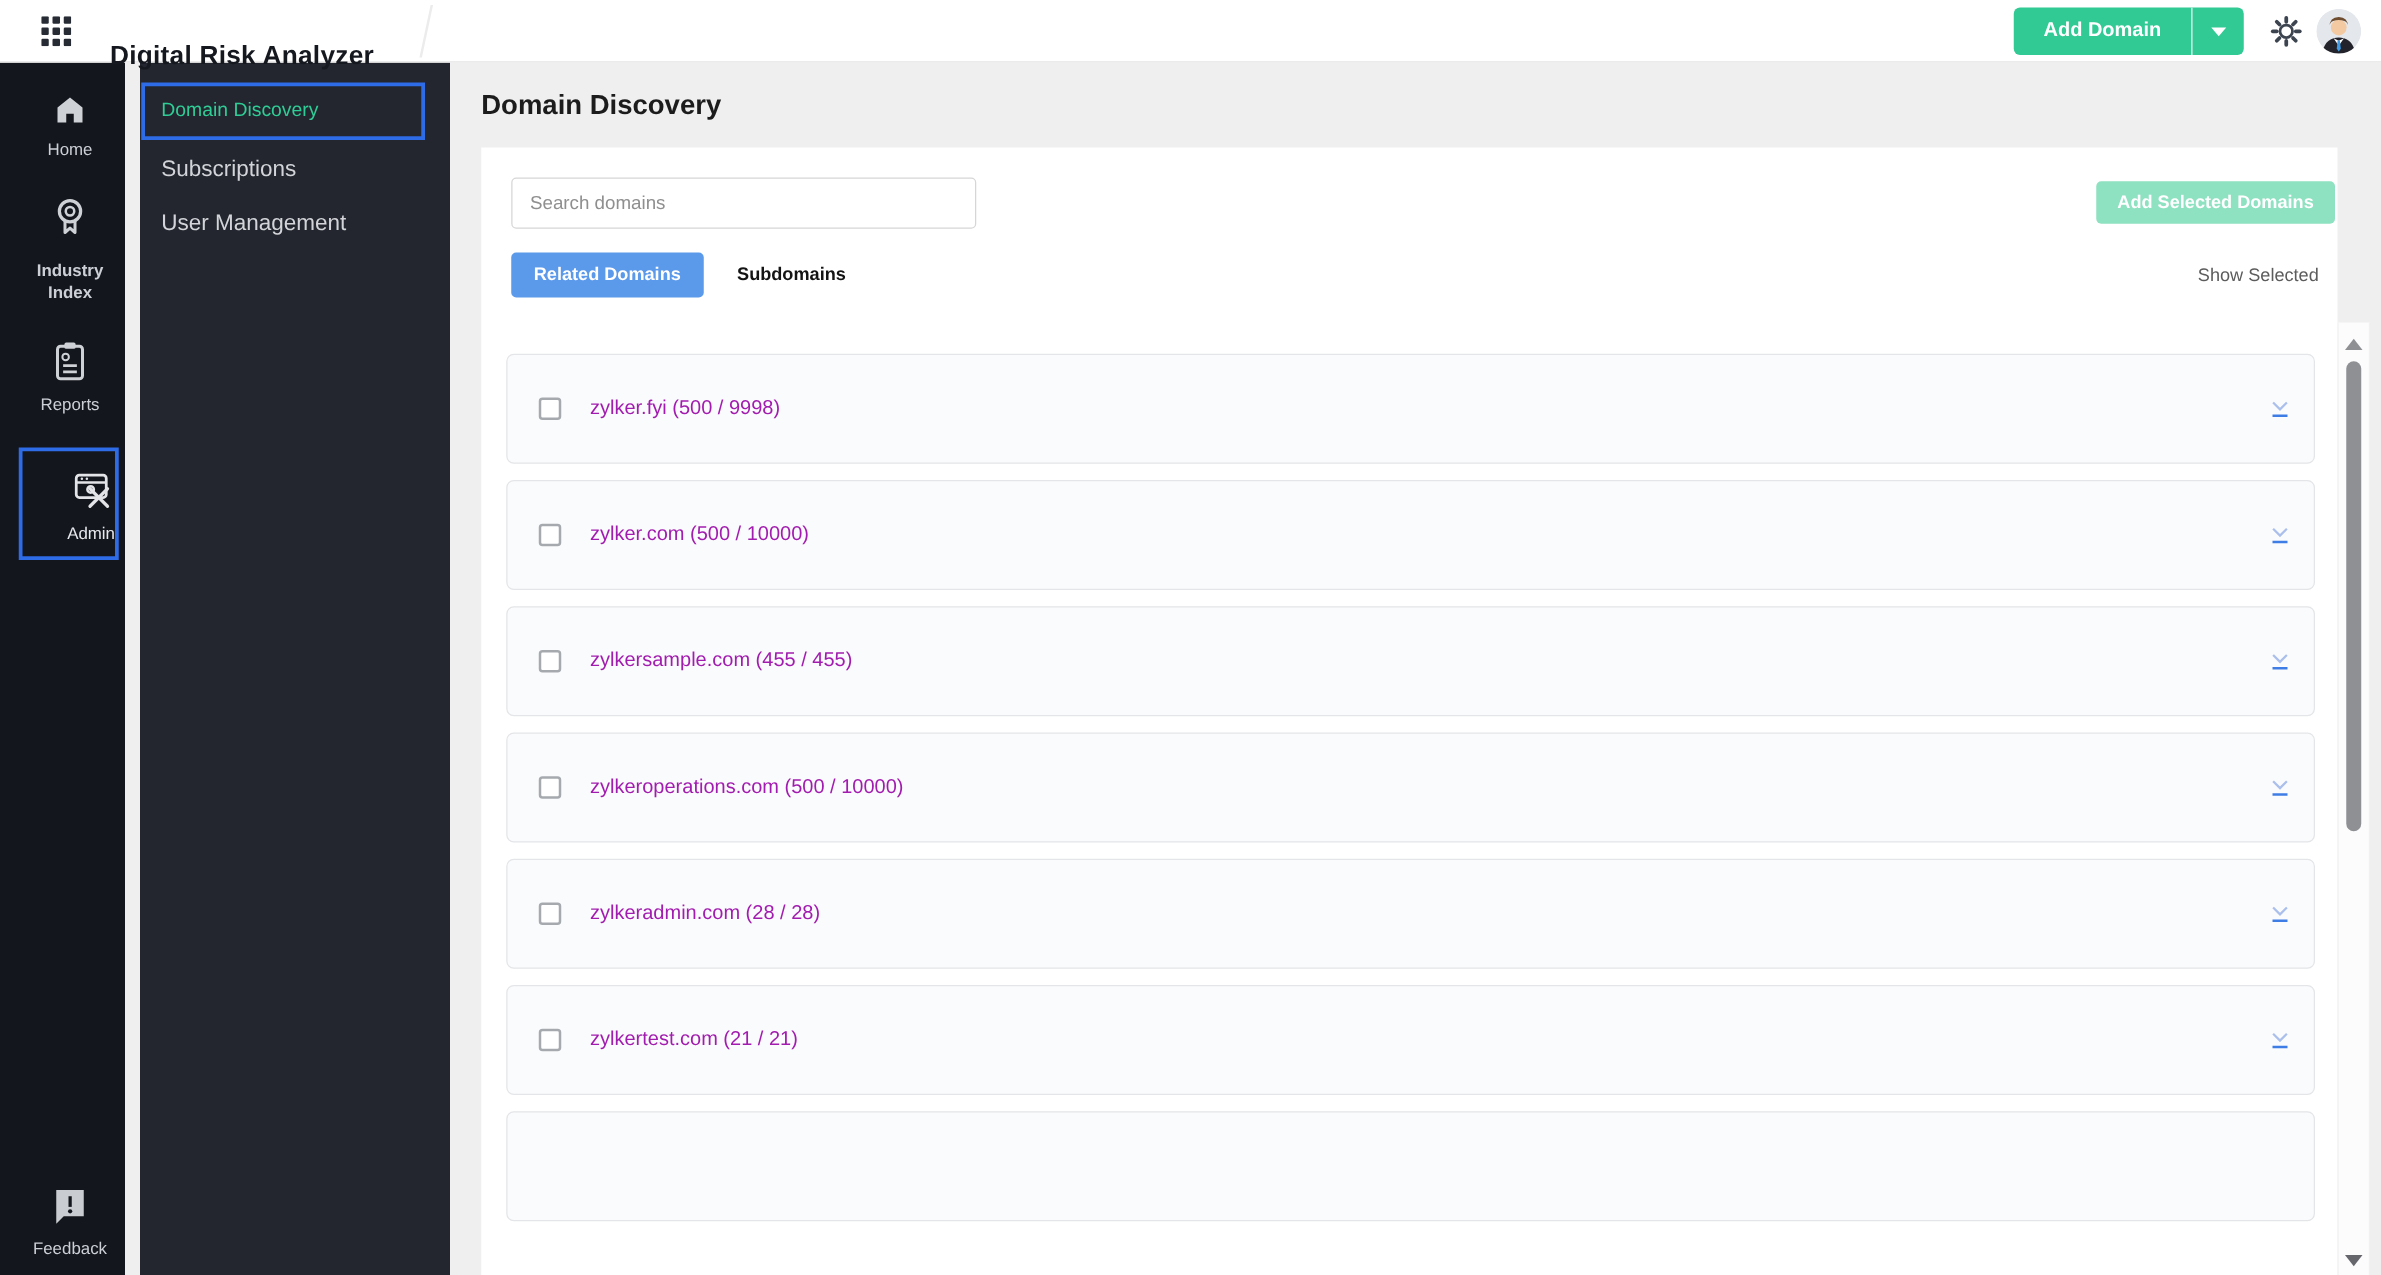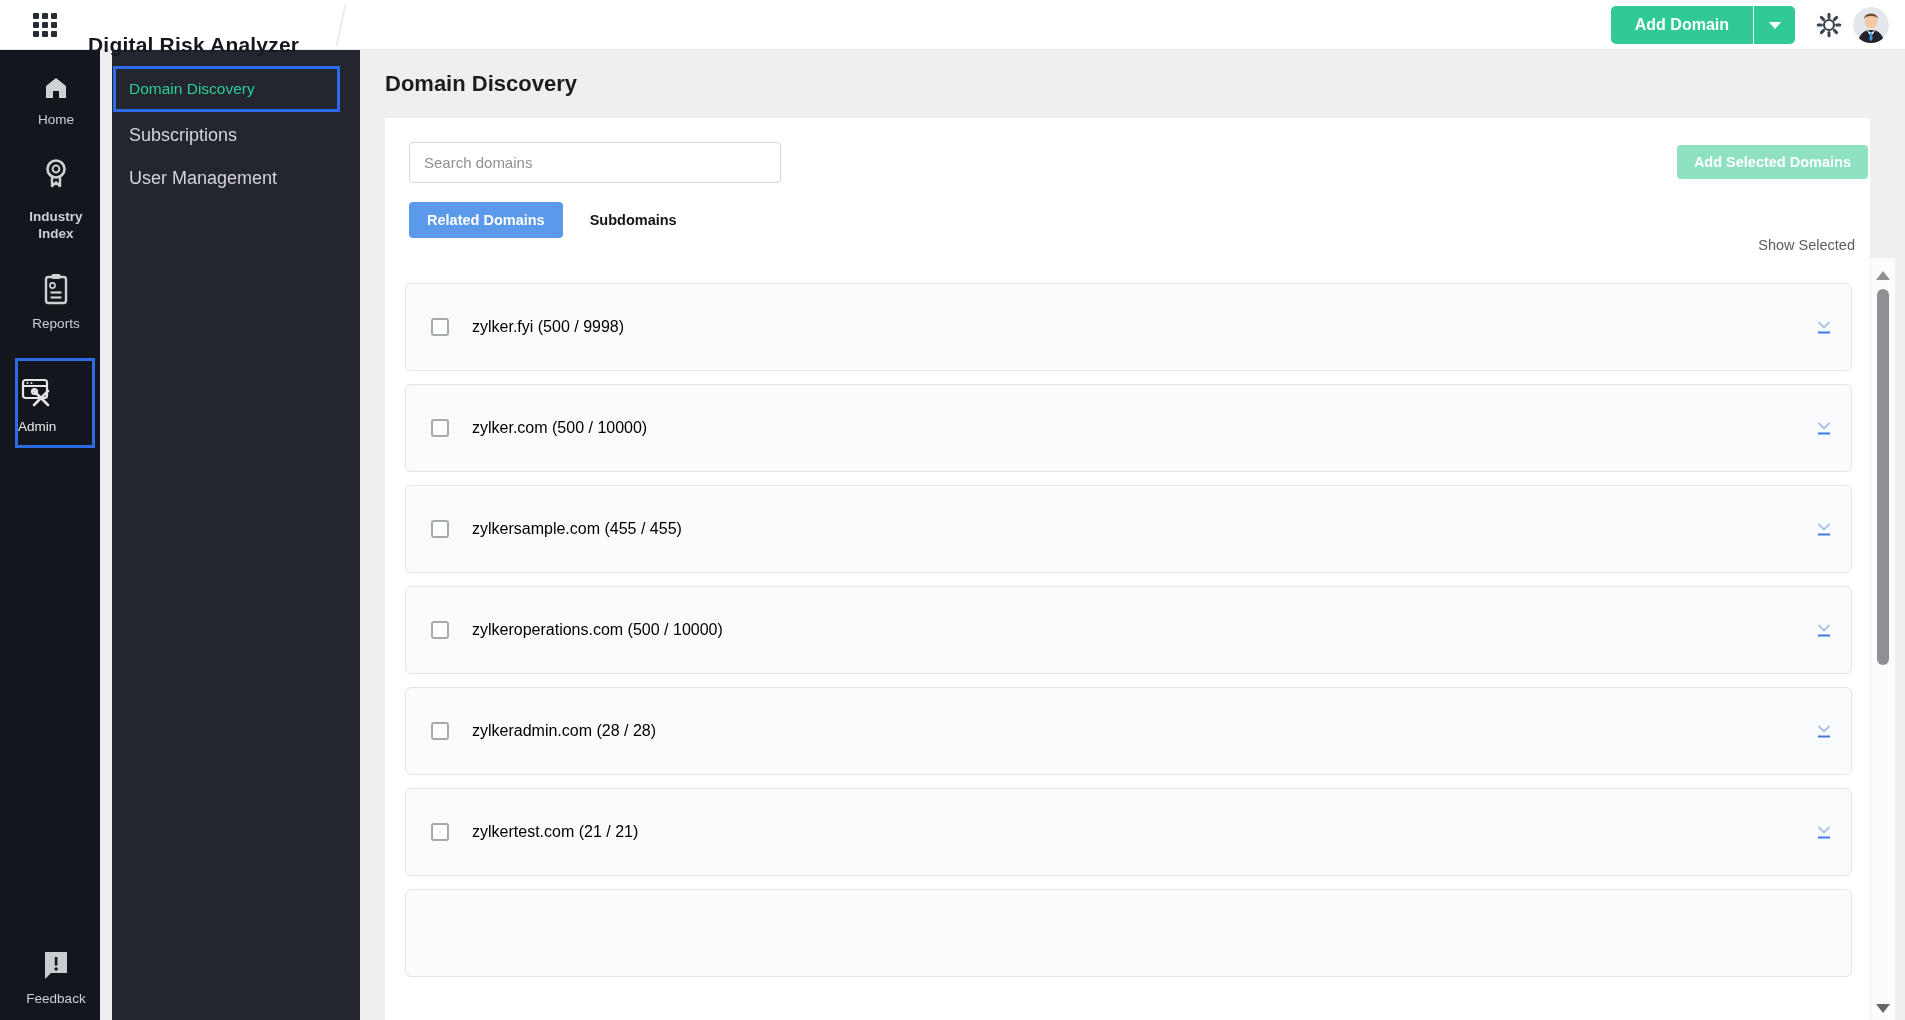--- a/index.html
+++ b/index.html
@@ -28,21 +28,21 @@
   .avatar { position:absolute; right:16px; top:7px; width:36px; height:36px;
     border-radius:50%; overflow:hidden; cursor:pointer; }
 
   
   .sidebar { position:fixed; left:0; top:50px; bottom:0; width:100px; background:#14161d; z-index:20; }
   .side-item { position:absolute; left:0; width:112px; text-align:center; color:#ccd0d6;
     font-size:13.5px; cursor:pointer; }
   .side-item .icn { display:block; margin:0 auto 7px auto; }
   .side-home { top:24px; } .side-industry { top:106px; } .side-reports { top:222px; }
   .admin-box { position:absolute; left:15px; top:308px; width:80px; height:90px;
-    border:3px solid #2e6be6; text-align:left; color:#e7e9ee; font-size:13.5px;
+    border:3px solid #2e6be6; text-align:right; color:#e7e9ee; font-size:13.5px;
     cursor:pointer; padding-top:13px; }
   .admin-box .icn { display:block; margin:0 auto 6px auto; }
   .side-feedback { bottom:14px; }
 
   
   .subsidebar { position:fixed; left:112px; top:50px; bottom:0; width:248px;
     background:#23262e; z-index:19; }
   .dd-box { position:absolute; left:1px; top:16px; width:227px; height:46px;
     border:3px solid #2e6be6; display:flex; align-items:center; padding-left:13px;
     color:#2fcd96; font-size:15.5px; cursor:pointer; }
@@ -61,29 +61,29 @@
   .search-input::placeholder { color:#8f8f8f; }
   .add-selected { position:absolute; right:2px; top:27px; height:34px; padding:0 17px;
     background:#8ee1c1; color:#fff; font-weight:700; font-size:14.5px; border:none;
     border-radius:4px; cursor:default; font-family:Liberation Sans, sans-serif; }
   .tabs { position:absolute; left:24px; top:84px; display:flex; align-items:center; }
   .tab-pill { height:36px; padding:0 18px; background:#5b99ea; border:none; border-radius:4px;
     color:#fff; font-weight:700; font-size:14.5px; cursor:pointer; font-family:inherit; }
   .tab-plain { margin-left:27px; background:none; border:none; font-weight:700;
     font-size:14.5px; color:#141414; cursor:pointer; font-family:inherit; }
   .show-selected { position:absolute; right:15px; top:95px; font-size:14.5px;
-    color:#5c5c5c; cursor:pointer; background:none; border:none; font-family:inherit;margin-top:24px; }
+    color:#5c5c5c; cursor:pointer; background:none; border:none; font-family:inherit; }
 
   .domain-list { position:absolute; left:20px; right:18px; top:165px; }
   .domain-row { height:88px; margin-bottom:13px; background:#fafbfc;
     border:1px solid #e4e5e8; border-radius:6px; display:flex; align-items:center;
     padding:0 46px 0 25px; position:relative; }
   .row-check { appearance:none; -webkit-appearance:none; width:18px; height:18px;
     border:2px solid #a6aaaf; border-radius:3px; background:#fff; cursor:pointer; flex:none; }
-  .row-label { margin-left:23px; font-size:16px; color:#000000; }
+  .row-label { margin-left:23px; font-size:16px; color:#a21caf; }
   .row-expand { position:absolute; right:16px; top:50%; transform:translateY(-50%);
     width:22px; height:18px; cursor:pointer; }
 
   
   .scrollbar { position:fixed; right:9px; top:258px; bottom:0; width:26px; background:#fcfcfd;
     border-left:1px solid #f1f1f1; border-right:1px solid #f1f1f1; z-index:25; }
   .sb-up { position:absolute; top:13px; left:5px; width:0; height:0;
     border-left:7px solid transparent; border-right:7px solid transparent;
     border-bottom:9px solid #8f9094; cursor:pointer; }
   .sb-thumb { position:absolute; left:6px; width:12px; top:31px; height:376px;

